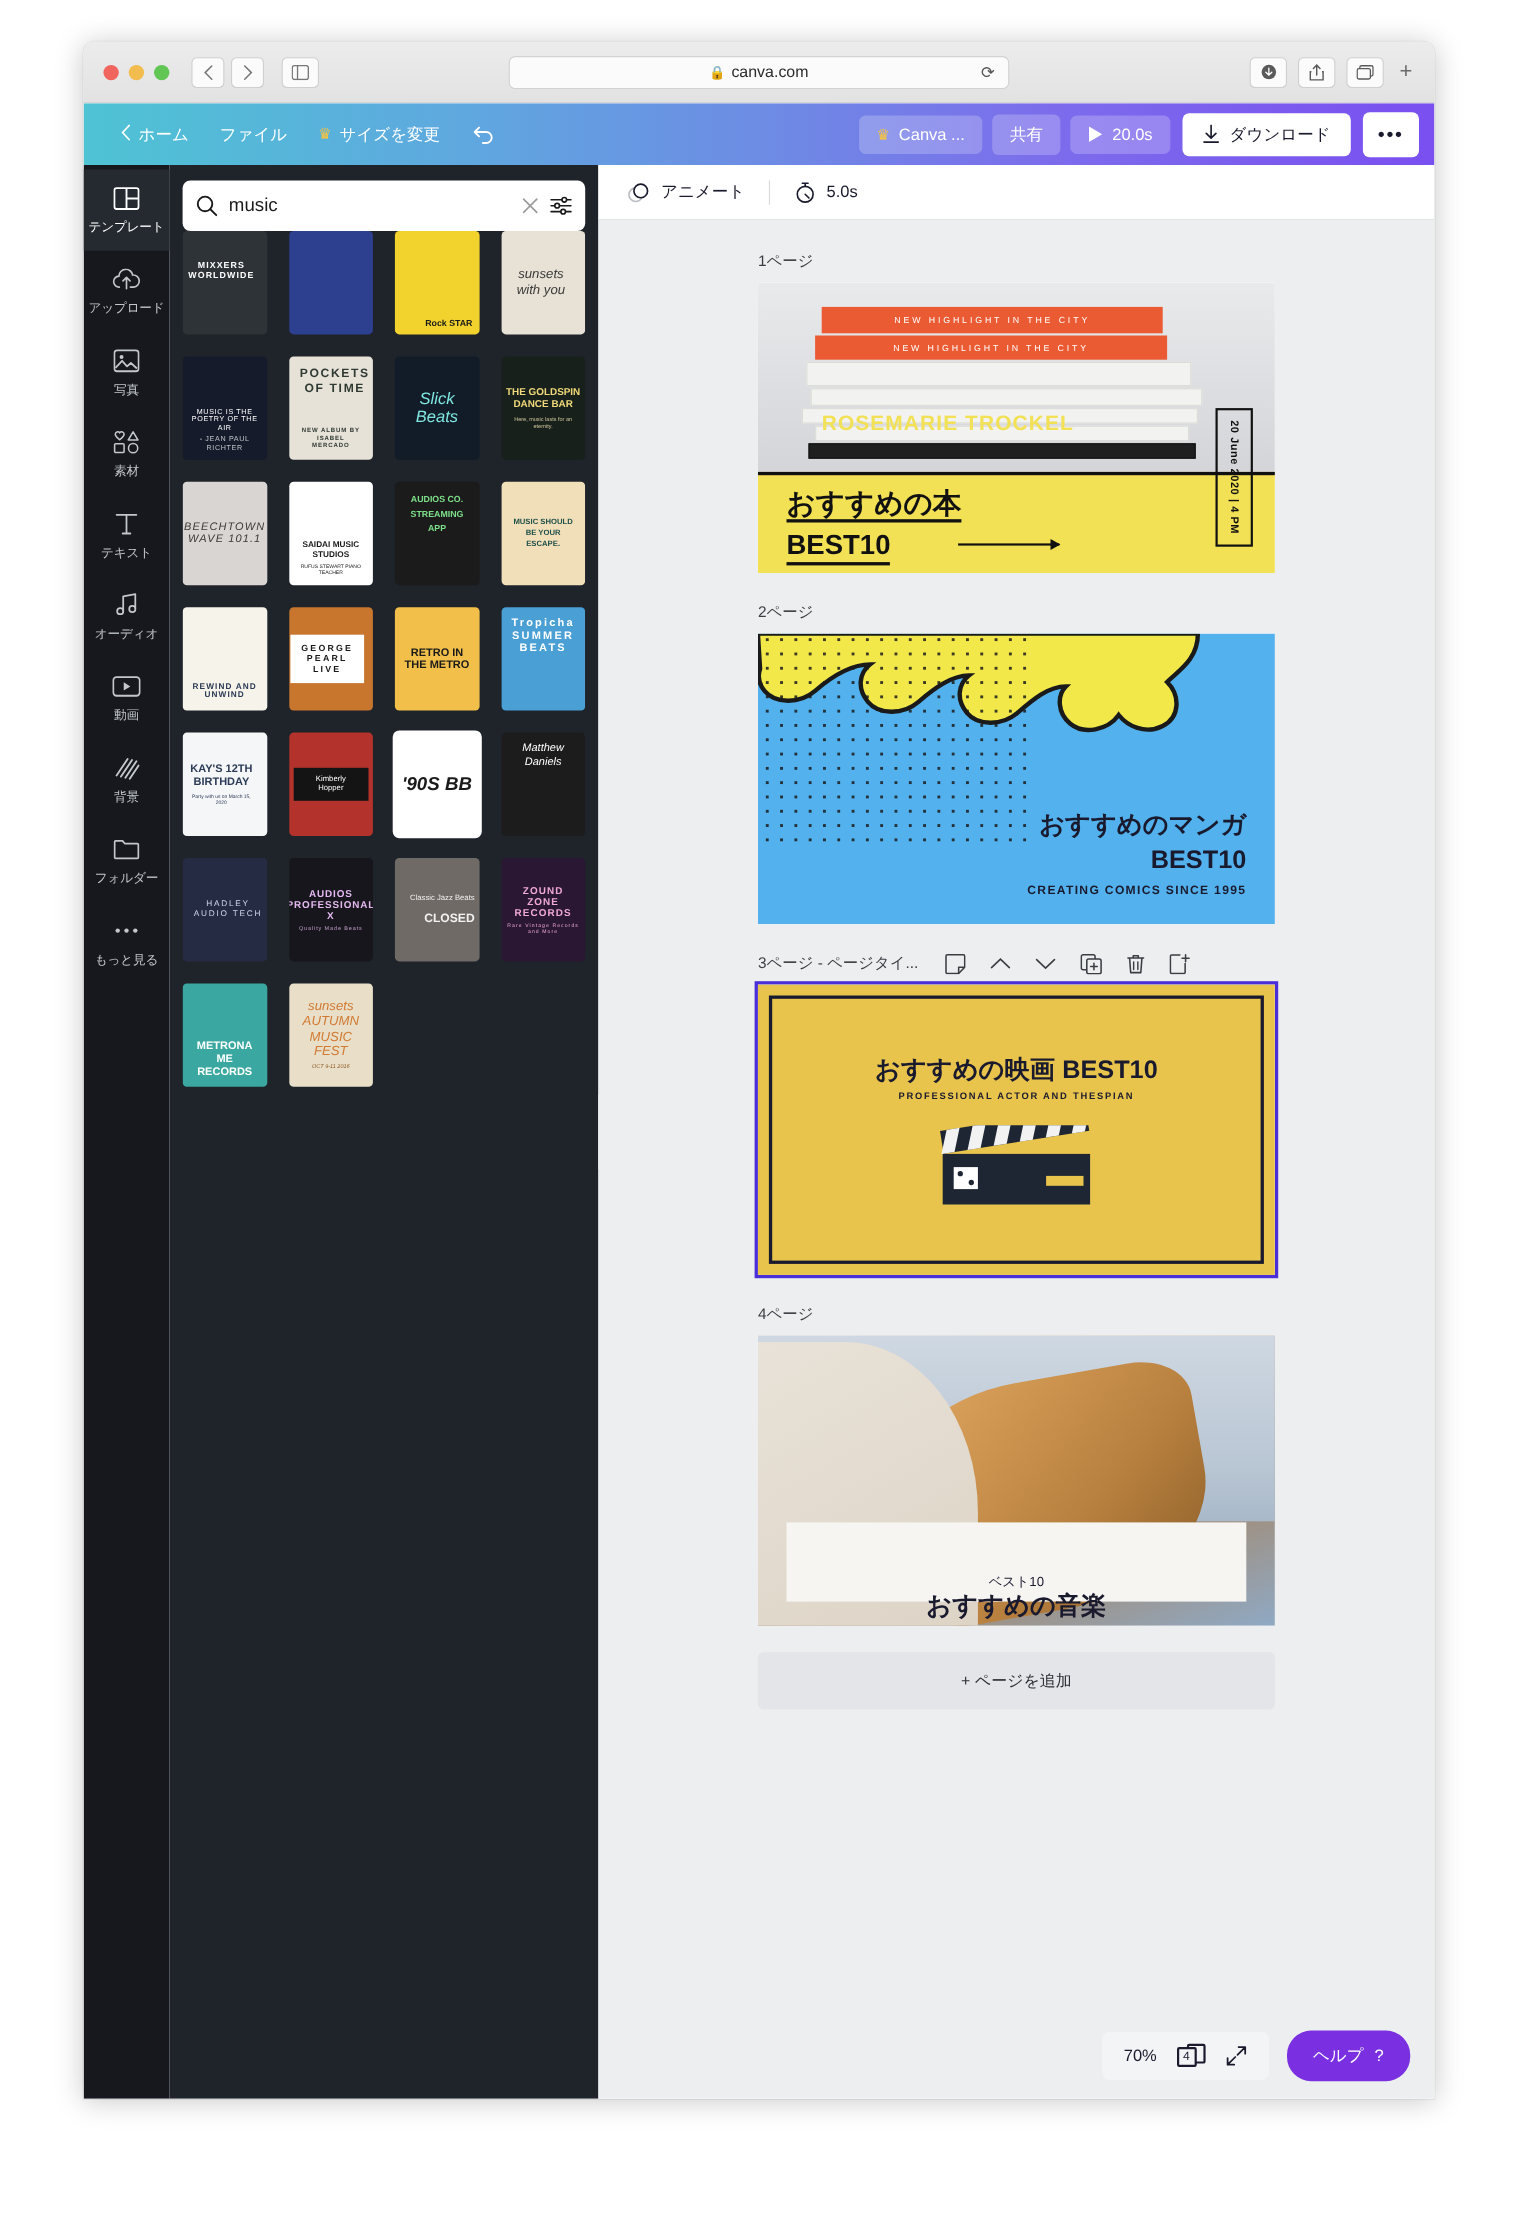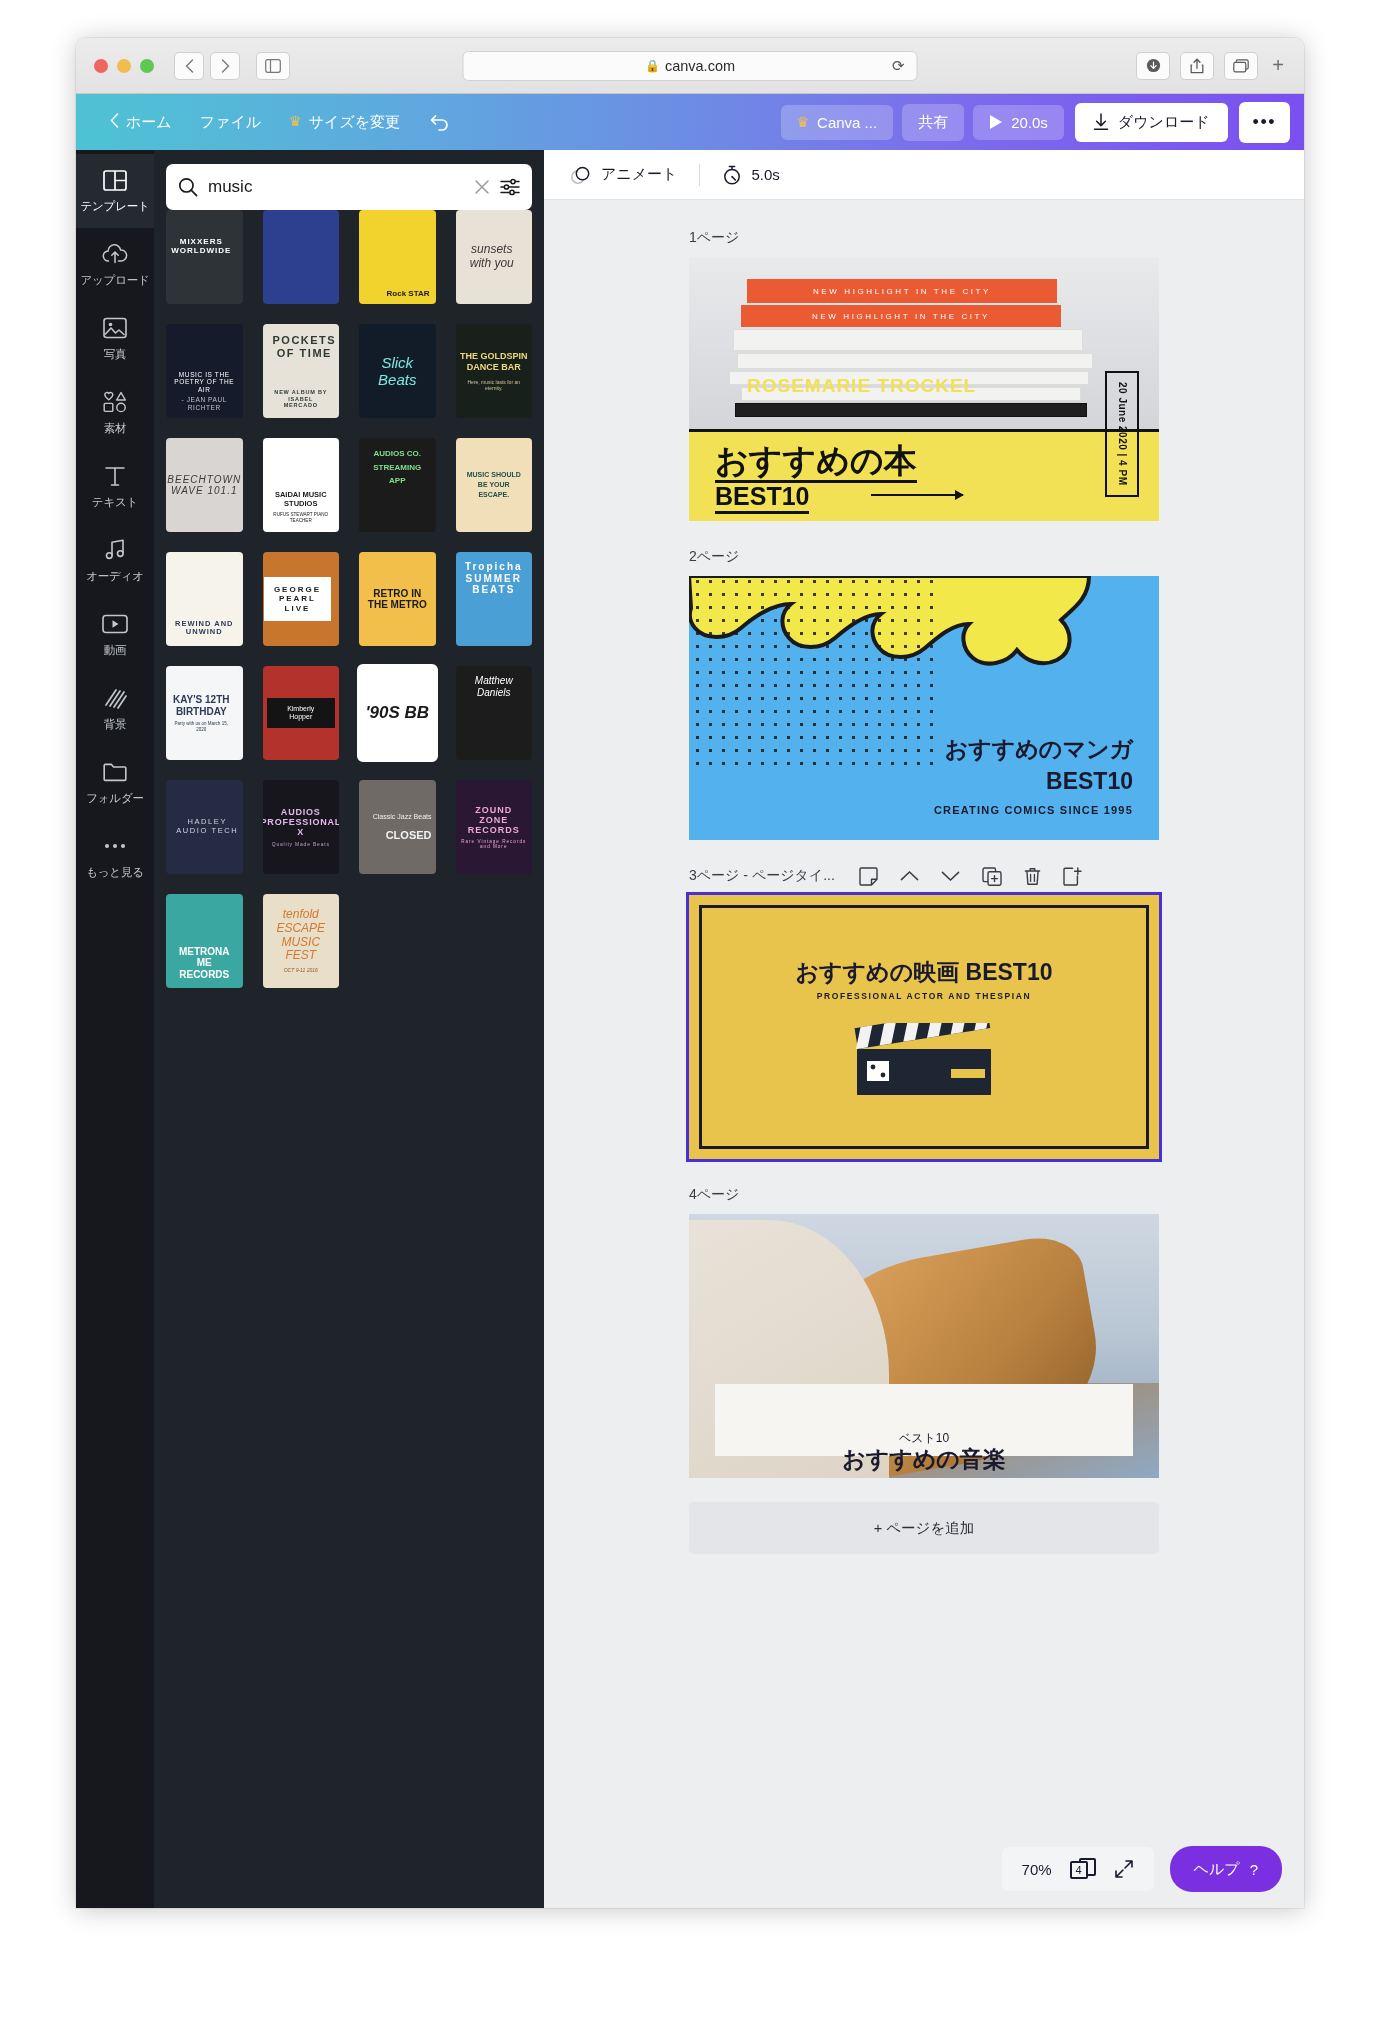--- a/index.html
+++ b/index.html
@@ -194,21 +194,21 @@
   }
 
   
   .p1-photo { position:absolute; left:0; top:0; right:0; height: 172px;
     background: linear-gradient(180deg,#e9eaec 0%, #dcdde0 60%, #d4d5d8 100%); overflow:hidden; }
   .p1-book { position:absolute; background:#ea5b33; color:#fff; font-size:8px;
     letter-spacing: 2.6px; display:flex; align-items:center; justify-content:center; }
   .p1-stack { position:absolute; background:#f2f2f0; border:1px solid #dcdcd8; }
   .p1-yellowband { position:absolute; left:0; right:0; bottom:0; height: 92px; background:#f2e055;
     border-top: 3px solid #111; }
-  .p1-title { position:absolute; left: 26px; top: 12px; font-size: 33px; font-weight: 700;
+  .p1-title { position:absolute; left: 26px; top: 12px; font-size: 26px; font-weight: 700;
     color:#111; border-bottom: 3px solid #111; padding-bottom: 1px; line-height:1.05;}
   .p1-best { position:absolute; left: 26px; top: 50px; font-size: 25px; font-weight: 800;
     color:#111; border-bottom: 3px solid #111; padding-bottom:0px; }
   .p1-arrow { position:absolute; left: 182px; top: 62px; width: 92px; height: 2px; background:#111; }
   .p1-arrow:after { content:""; position:absolute; right:-1px; top:-4px;
     border-left: 9px solid #111; border-top: 5px solid transparent; border-bottom: 5px solid transparent;}
   .p1-datebox {
     position:absolute; right: 20px; top: 114px; width: 34px; height: 126px;
     border:2px solid #111; background: transparent;
     display:flex; align-items:center; justify-content:center;
@@ -643,21 +643,21 @@
               </div>
             </div>
 
             <div class="tile" style="background:#3aa8a0">
               <div class="t-txt" style="color:#ffffff;font-size:10px;font-weight:700;align-items:flex-start;justify-content:flex-end;padding:8px;line-height:1.15;margin-top:17px;">
                 <span>METRONA ME RECORDS</span>
               </div>
             </div>
             <div class="tile" style="background:#e9dfc8">
               <div class="t-txt" style="color:#d07a33;font-size:12px;font-style:italic;">
-                <span>tenfold ESCAPE MUSIC FEST</span>
+                <span>sunsets AUTUMN MUSIC FEST</span>
                 <span style="font-size:5px;color:#8c5a27;margin-top:5px;">OCT 9-11 2016</span>
               </div>
             </div>
           </div>
         </div>
 
         <div class="main">
           <div class="collapse-tab">‹</div>
 
           <div class="anim-bar">

